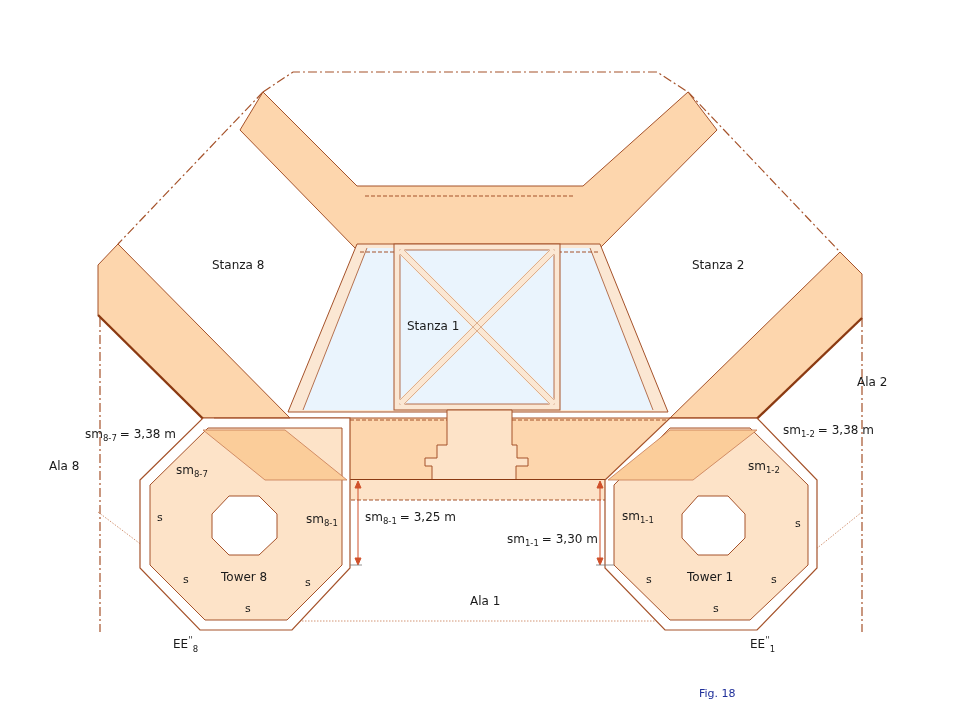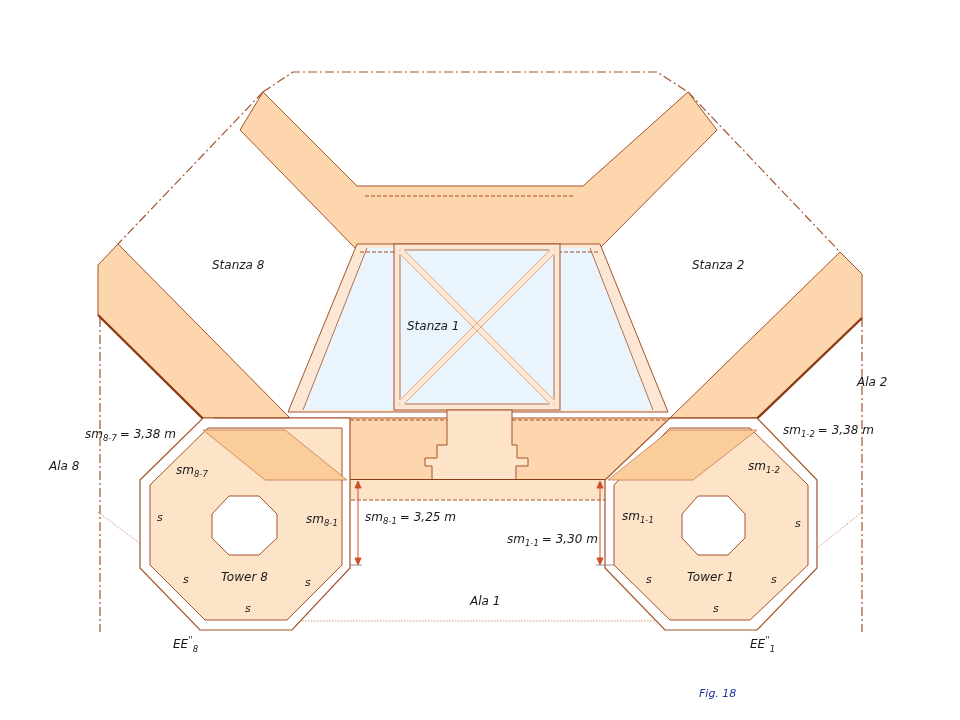--- a/index.html
+++ b/index.html
@@ -1,18 +1,18 @@
 <!DOCTYPE html>
 <html><head>
 <meta charset="utf-8">
 <style>
   html, body { margin: 0; padding: 0; background: #ffffff; }
   body { width: 960px; height: 720px; position: relative; overflow: hidden;
          font-family: "DejaVu Sans", "Liberation Sans", sans-serif; }
-  #stage { position: absolute; left: 0; top: 0; width: 960px; height: 580px; font-style: italic; }
+  #stage { position: absolute; left: 0; top: 0; width: 960px; height: 580px; }
   svg text { font-family: "DejaVu Sans", "Liberation Sans", sans-serif; fill: #1a1a1a; }
   .lbl { font-size: 12px; }
   .lbl-sm { font-size: 11px; }
   .sub { font-size: 8.5px; }
   .fig { font-size: 11px; fill: #1f2f9a; }
 </style>
 </head>
 <body>
 
 <div id="stage">

